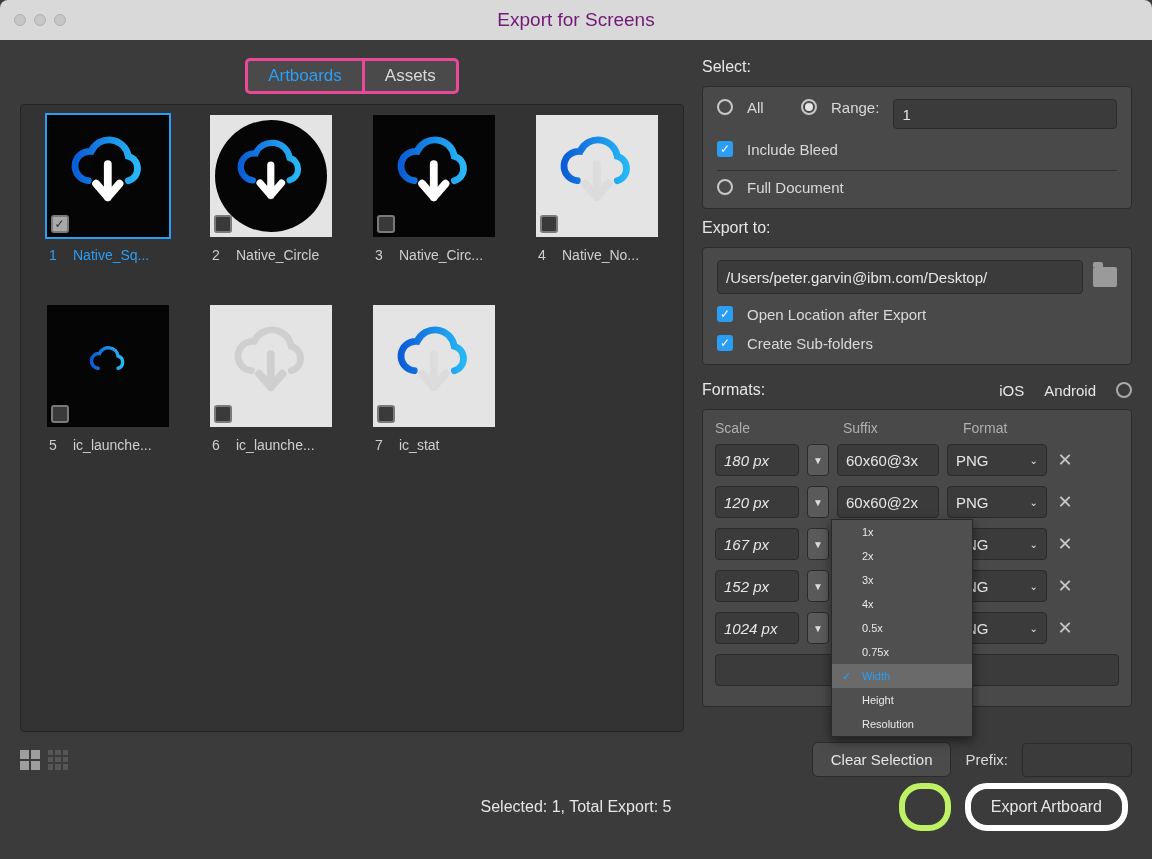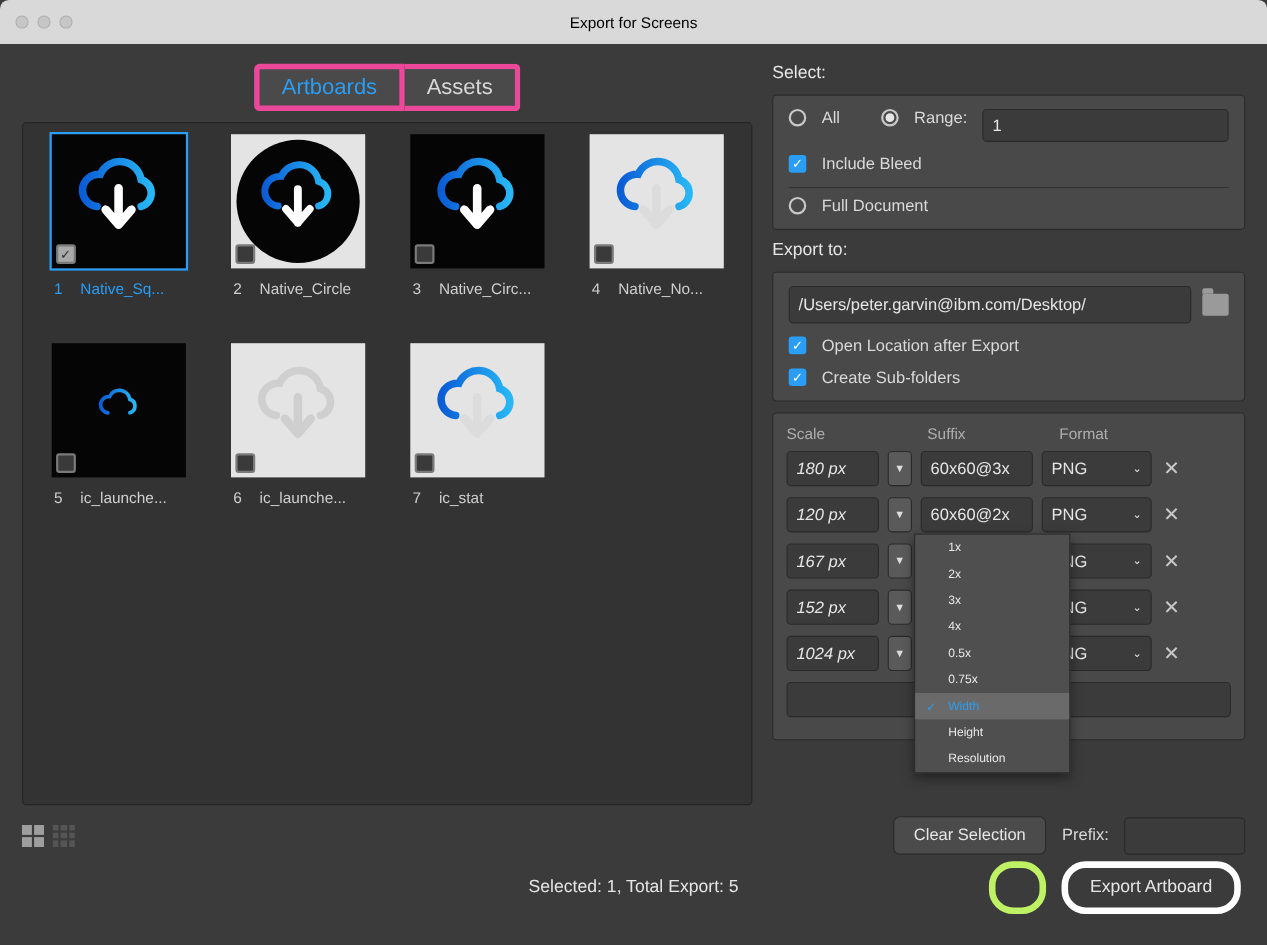--- a/index.html
+++ b/index.html
@@ -1,24 +1,24 @@
 <!DOCTYPE html>
 <html><head>
 <meta charset="utf-8">
 <style>
   * { box-sizing: border-box; margin: 0; padding: 0; font-family: -apple-system, "Helvetica Neue", Arial, sans-serif; }
   body { background:#3b3b3b; color:#d9d9d9; width:1152px; height:859px; overflow:hidden; font-size:15px; }
   .titlebar { height:40px; display:flex; align-items:center; position:relative; background:#d9d9d9; border-top-left-radius:8px; border-top-right-radius:8px; }
   .traffic { display:flex; gap:8px; margin-left:14px; }
   .t-dot { width:12px; height:12px; border-radius:50%; background:#c6c6c6; border:1px solid #b0b0b0; }
-  .title { position:absolute; left:50%; transform:translateX(-50%); color:#000000; font-size:14px; }
+  .title { position:absolute; left:50%; transform:translateX(-50%); color:#701a75; font-size:19px; }
   .content { display:flex; padding:18px 20px 0 20px; gap:18px; height:692px; }
   .left { width:664px; display:flex; flex-direction:column; }
   .tabs { display:flex; justify-content:center; margin-bottom:10px; gap:0; }
-  .tab { padding:5px 20px; background:#4a4a4a; border:5px solid #ec4899; font-size:20px; }
+  .tab { padding:5px 20px; background:#4a4a4a; border:3px solid #ec4899; font-size:17px; }
   .tab.active { color:#2a9df4; background:#4a4a4a; }
   .tab:first-child { border-top-left-radius:5px; border-bottom-left-radius:5px; }
   .tab:last-child { border-top-right-radius:5px; border-bottom-right-radius:5px; border-left:none; }
   .grid-panel { flex:1; background:#333; border:1px solid #242424; border-radius:4px; padding:10px; display:grid; grid-template-columns:repeat(4,1fr); grid-auto-rows:180px; gap:10px; align-content:start; }
   .thumb { display:flex; flex-direction:column; }
   .thumb-box { width:122px; height:122px; margin:0 auto; position:relative; display:flex; align-items:center; justify-content:center; }
   .thumb.selected .thumb-box { outline:2px solid #2a9df4; }
   .chk { position:absolute; left:4px; bottom:4px; width:18px; height:18px; border:2px solid #7a7a7a; border-radius:3px; background:#3a3a3a; display:flex; align-items:center; justify-content:center; font-size:12px; color:#ddd; }
   .chk.on { background:#a9a9a9; color:#333; }
   .thumb-label { display:flex; gap:12px; margin-top:10px; font-size:14px; color:#cfcfcf; padding-left:18px; }
@@ -232,20 +232,28 @@
       <div class="row">
         <span class="cbox on">✓</span>
         <span>Open Location after Export</span>
       </div>
       <div class="row">
         <span class="cbox on">✓</span>
         <span>Create Sub-folders</span>
       </div>
     </div>
 
+    <div class="formats-head">
+      <div class="sec-label">Formats:</div>
+      <div class="links">
+        <span>iOS</span>
+        <span>Android</span>
+        <span class="gear"></span>
+      </div>
+    </div>
     <div class="panel formats-panel">
       <div class="fh">
         <div class="c1">Scale</div>
         <div class="c2">Suffix</div>
         <div class="c3">Format</div>
       </div>
       <div id="format-rows">
           <div class="frow">
     <input class="input scale-in" value="180 px" style="">
     <div class="dd-btn">▼</div>

